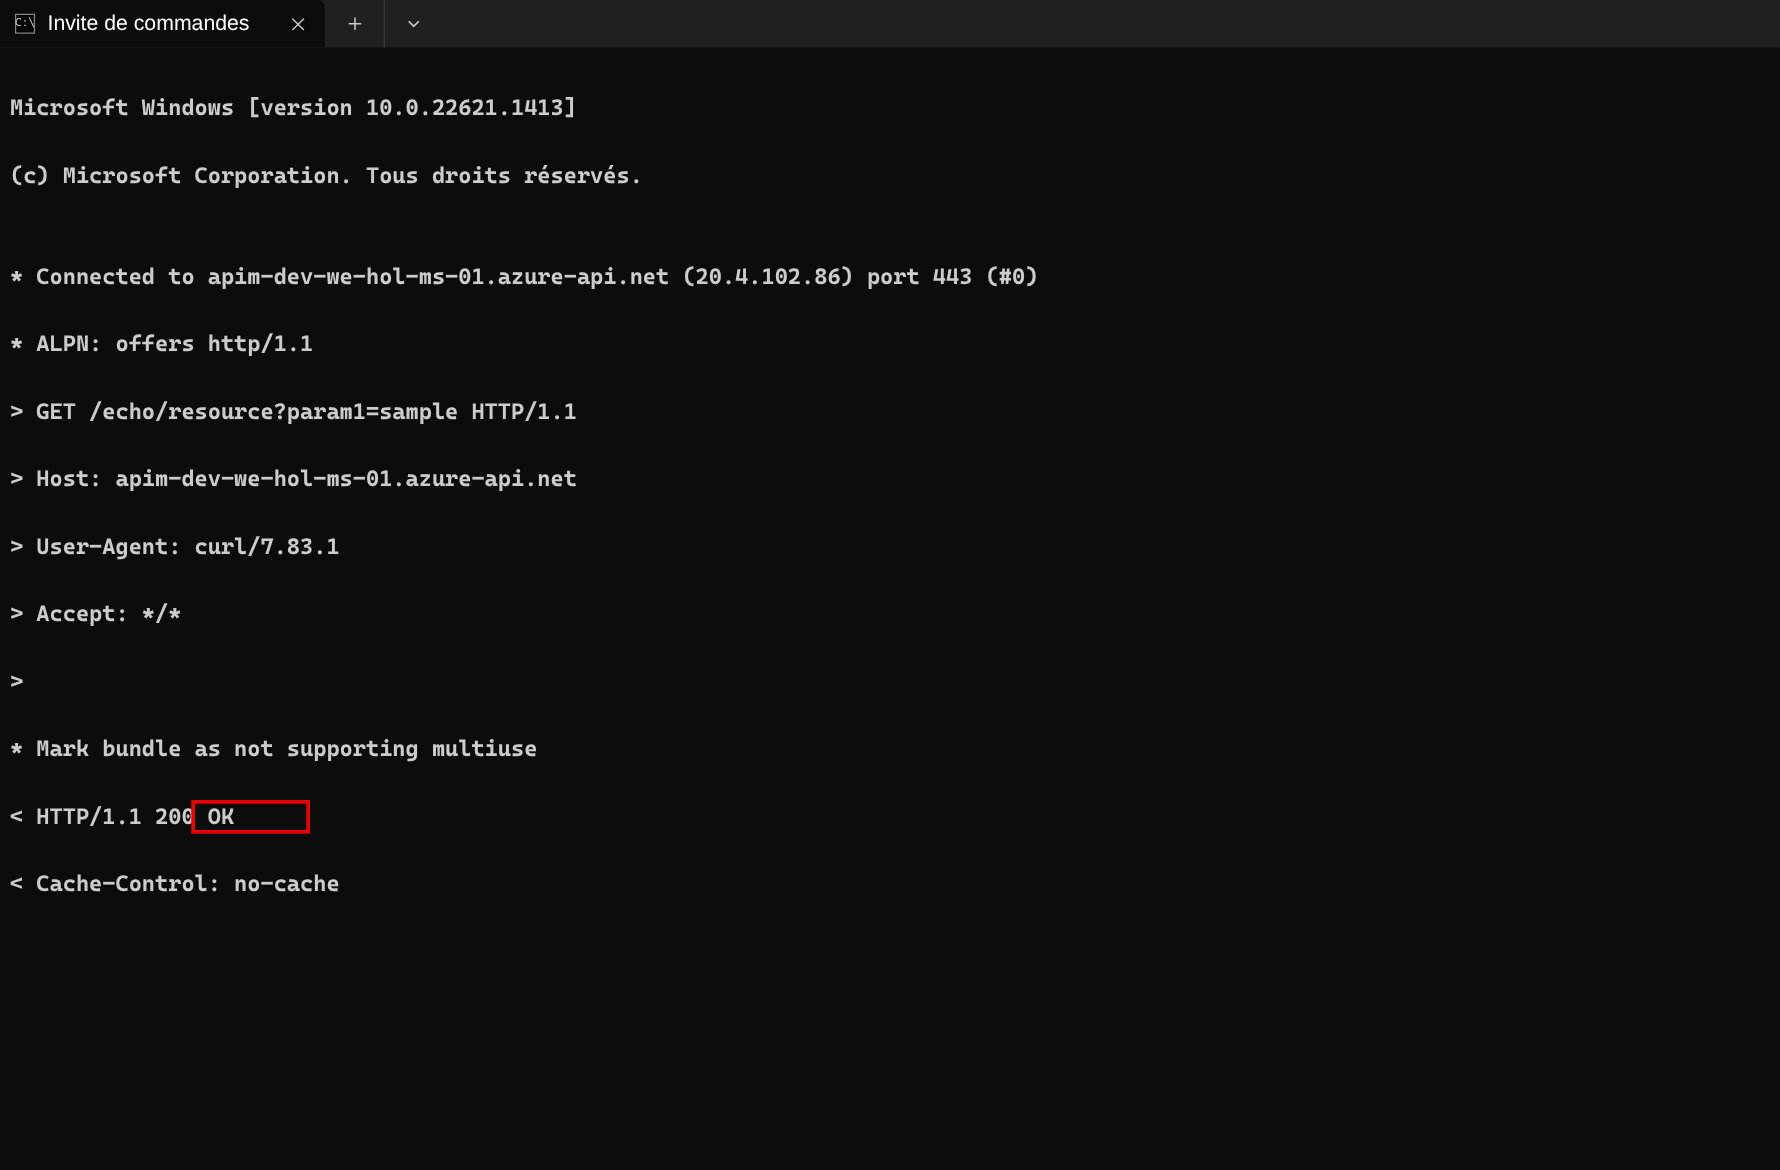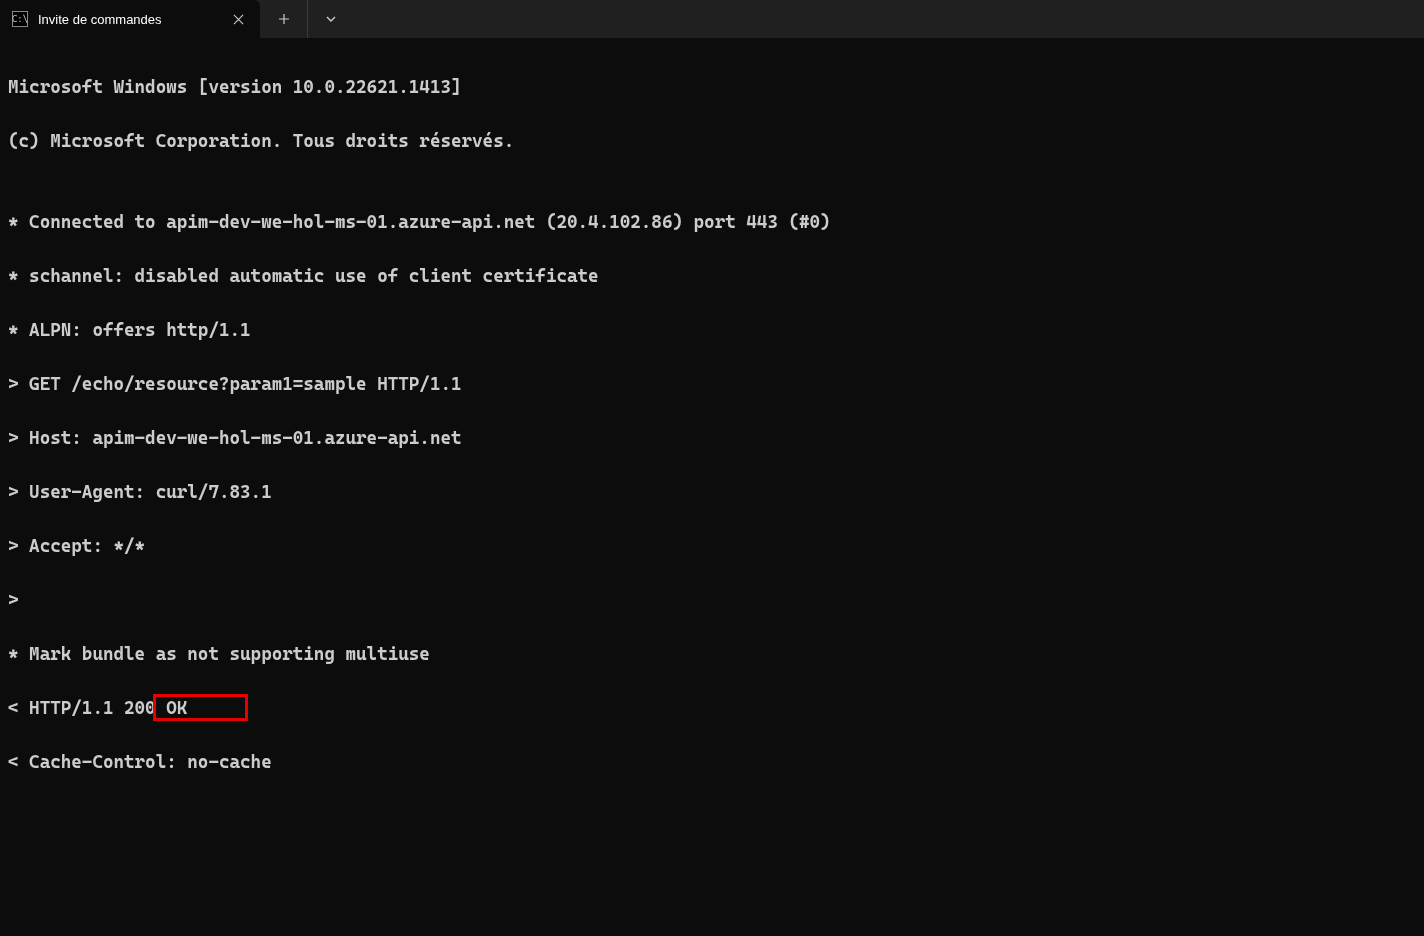--- a/index.html
+++ b/index.html
@@ -38,21 +38,21 @@
       background: #000;
       border: 1px solid #888;
       display: flex;
       align-items: center;
       justify-content: center;
       font-size: 9px;
       color: #bbb;
     }
     .tab-title {
       color: #ffffff;
-      font-size: 13px;
+      font-size: 17px;
       font-family: "Segoe UI", sans-serif;
       flex: 1;
     }
     .tab-close {
       width: 24px;
       height: 24px;
       display: flex;
       align-items: center;
       justify-content: center;
       color: #ccc;
@@ -137,21 +137,20 @@
         </svg>
     </div>
   </div>
 </div>
 
 <div class="terminal">
 <div class="line">Microsoft Windows [version 10.0.22621.1413]</div>
 <div class="line">(c) Microsoft Corporation. Tous droits réservés.</div>
 <div class="line"></div>
 <div class="line">* Connected to apim-dev-we-hol-ms-01.azure-api.net (20.4.102.86) port 443 (#0)</div>
-<div class="line">* schannel: disabled automatic use of client certificate</div>
 <div class="line">* ALPN: offers http/1.1</div>
 <div class="line">&gt; GET /echo/resource?param1=sample HTTP/1.1</div>
 <div class="line">&gt; Host: apim-dev-we-hol-ms-01.azure-api.net</div>
 <div class="line">&gt; User-Agent: curl/7.83.1</div>
 <div class="line">&gt; Accept: */*</div>
 <div class="line">&gt;</div>
 <div class="line">* Mark bundle as not supporting multiuse</div>
 <div class="line"><span>&lt; HTTP/1.1 200 OK</span><div class="highlight-box highlight-status"></div></div>
 <div class="line">&lt; Cache-Control: no-cache</div>
 

